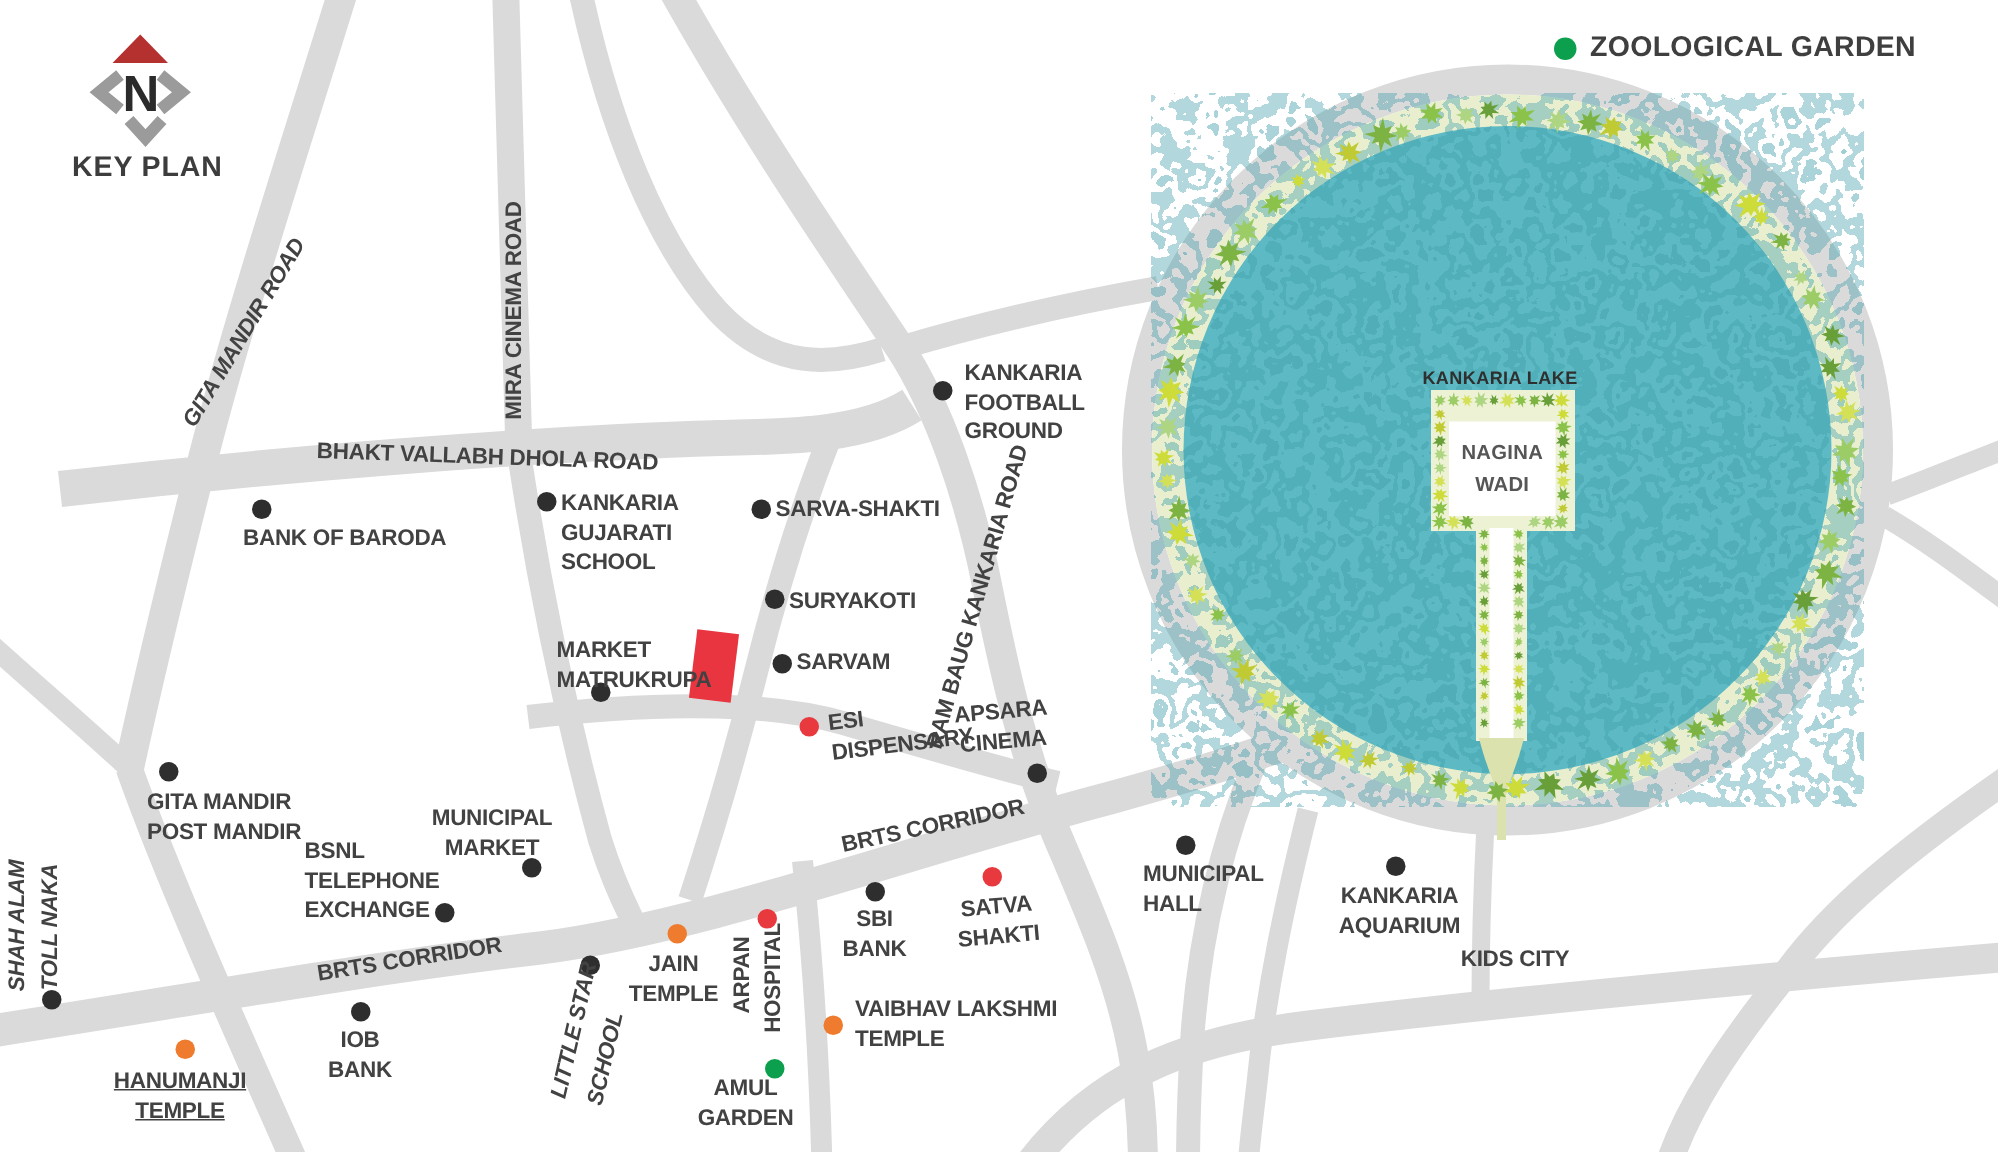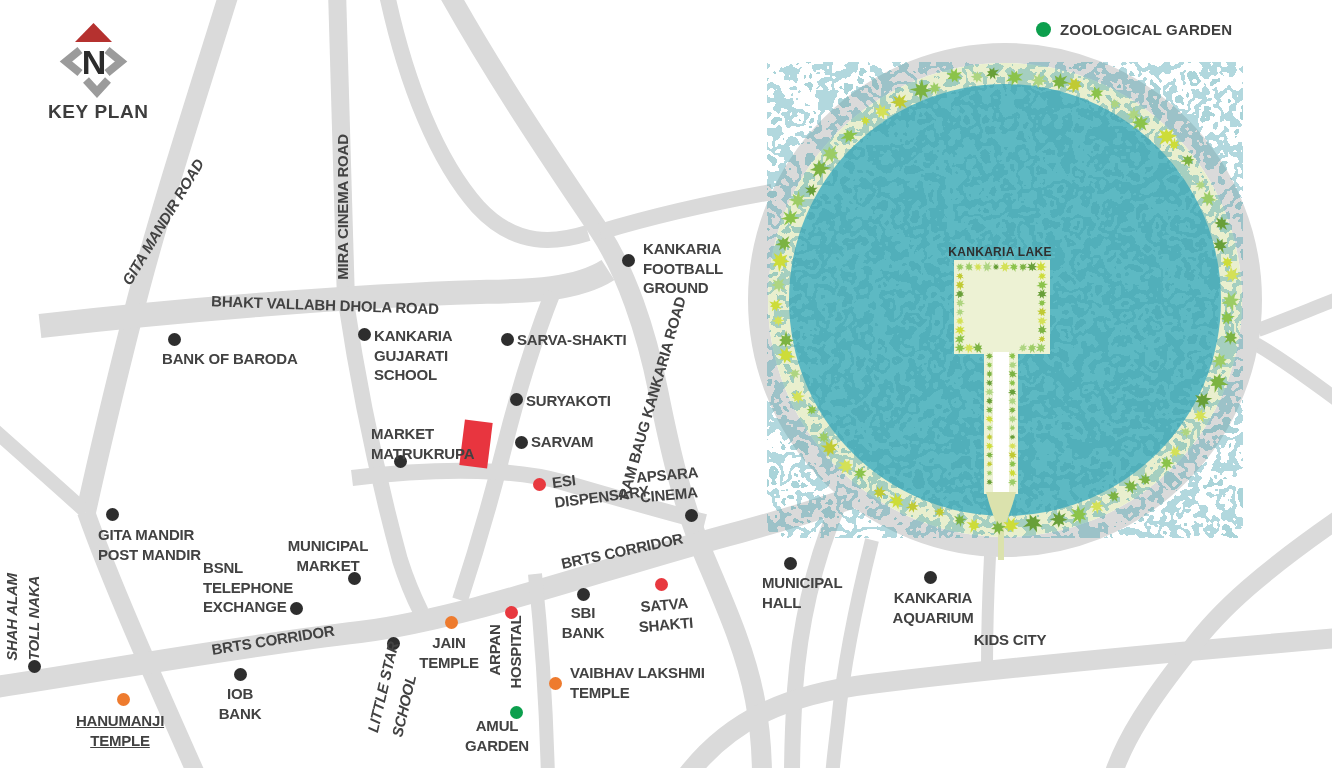--- a/index.html
+++ b/index.html
@@ -12,21 +12,21 @@
   .ml.lake-name{font-size:12px;color:#2f2f2f;letter-spacing:0.3px;}
   .dot{position:absolute;width:13px;height:13px;border-radius:50%;}
   #nagina-box{position:absolute;left:966px;top:281px;width:71px;height:63px;background:#fff;
       display:flex;align-items:center;justify-content:center;text-align:center;
       font-weight:bold;font-size:13.5px;line-height:1.5;color:#565656;letter-spacing:0.2px;}
   #keyplan-title{position:absolute;left:48px;top:101px;font-size:19px;font-weight:bold;
       color:#3d3d3d;letter-spacing:0.6px;}
   #compass{position:absolute;left:53px;top:20px;}
   #legend{position:absolute;left:1036px;top:21px;display:flex;align-items:center;gap:9px;}
   #legend .ldot{width:15px;height:15px;border-radius:50%;}
-  #legend .ltext{font-weight:bold;font-size:15px;color:#3f3f3f;letter-spacing:0.2px;}
+  #legend .ltext{font-weight:bold;font-size:19px;color:#3f3f3f;letter-spacing:0.2px;}
   #watermark{position:absolute;left:556px;top:374px;font-size:46px;font-weight:bold;
       color:#8f989c;opacity:0.5;letter-spacing:8px;filter:blur(0.4px);}
 </style>
 </head>
 <body>
 
 <div id="stage">
 
   <svg id="mapsvg" width="1332" height="768" viewBox="0 0 1332 768">
     <defs>
@@ -207,20 +207,21 @@
         <polygon points="1015.4,465.7 1013.7,465.6 1013.3,467.2 1012.2,466.0 1010.5,467.3 1010.9,465.2 1009.2,464.8 1010.5,463.7 1009.3,462.1 1011.3,462.4 1011.4,459.7 1012.8,462.0 1014.2,461.1 1014.1,462.8 1016.5,463.0 1014.5,464.3" fill="#8bc34a"></polygon>
         <polygon points="987.0,473.6 987.9,472.7 986.5,471.1 988.6,471.7 988.9,470.2 989.8,471.4 991.0,470.6 990.8,472.1 992.3,472.4 991.1,473.3 992.2,474.7 990.4,474.3 990.2,476.1 989.2,474.6 987.5,476.2 988.2,473.9" fill="#9ccc65"></polygon>
         <polygon points="1014.0,476.9 1012.4,475.0 1010.9,476.6 1011.0,474.4 1009.4,474.2 1010.5,472.9 1008.6,471.3 1011.1,471.5 1010.8,468.6 1012.6,471.0 1013.9,469.8 1014.0,471.6 1015.6,471.8 1014.5,473.1 1016.8,474.9 1013.9,474.5" fill="#cddc39"></polygon>
         <polygon points="992.9,482.6 990.9,482.9 991.5,484.9 989.9,483.6 988.9,485.3 988.6,483.4 986.4,484.1 987.9,482.4 986.8,481.5 988.1,481.1 987.3,478.9 989.1,480.4 990.1,478.8 990.4,480.6 991.8,480.4 991.1,481.6" fill="#689f38"></polygon>
         <polygon points="1009.9,486.1 1010.7,483.3 1007.9,483.0 1010.3,481.6 1008.8,479.7 1011.2,480.2 1011.7,478.4 1012.9,479.8 1014.7,478.6 1014.3,480.7 1017.4,480.9 1014.7,482.4 1015.9,484.2 1013.8,483.8 1013.5,486.7 1012.1,484.2" fill="#9ccc65"></polygon>
       </g>
 
     <rect x="462" y="421" width="28" height="46" fill="#e8353f" transform="rotate(7 476 444)"></rect>
   </svg>
 
+  <div id="nagina-box">NAGINA WADI</div>
 
   <div class="ml lake-name" style="left:1000px;top:253px;transform:translate(-50%,-50%);">KANKARIA LAKE</div>
 
 
   <div id="compass">
     <svg width="90" height="80" viewBox="0 0 90 80">
       <polygon points="40.5,3 22,22 59,22" fill="#b5312f"></polygon>
       <path d="M27,30 L13,41.5 L27,53" stroke="#9b9b9b" stroke-width="8" fill="none"></path>
       <path d="M54,30 L68,41.5 L54,53" stroke="#9b9b9b" stroke-width="8" fill="none"></path>
       <path d="M33,60 L44,72 L55,60" stroke="#9b9b9b" stroke-width="8" fill="none"></path>

